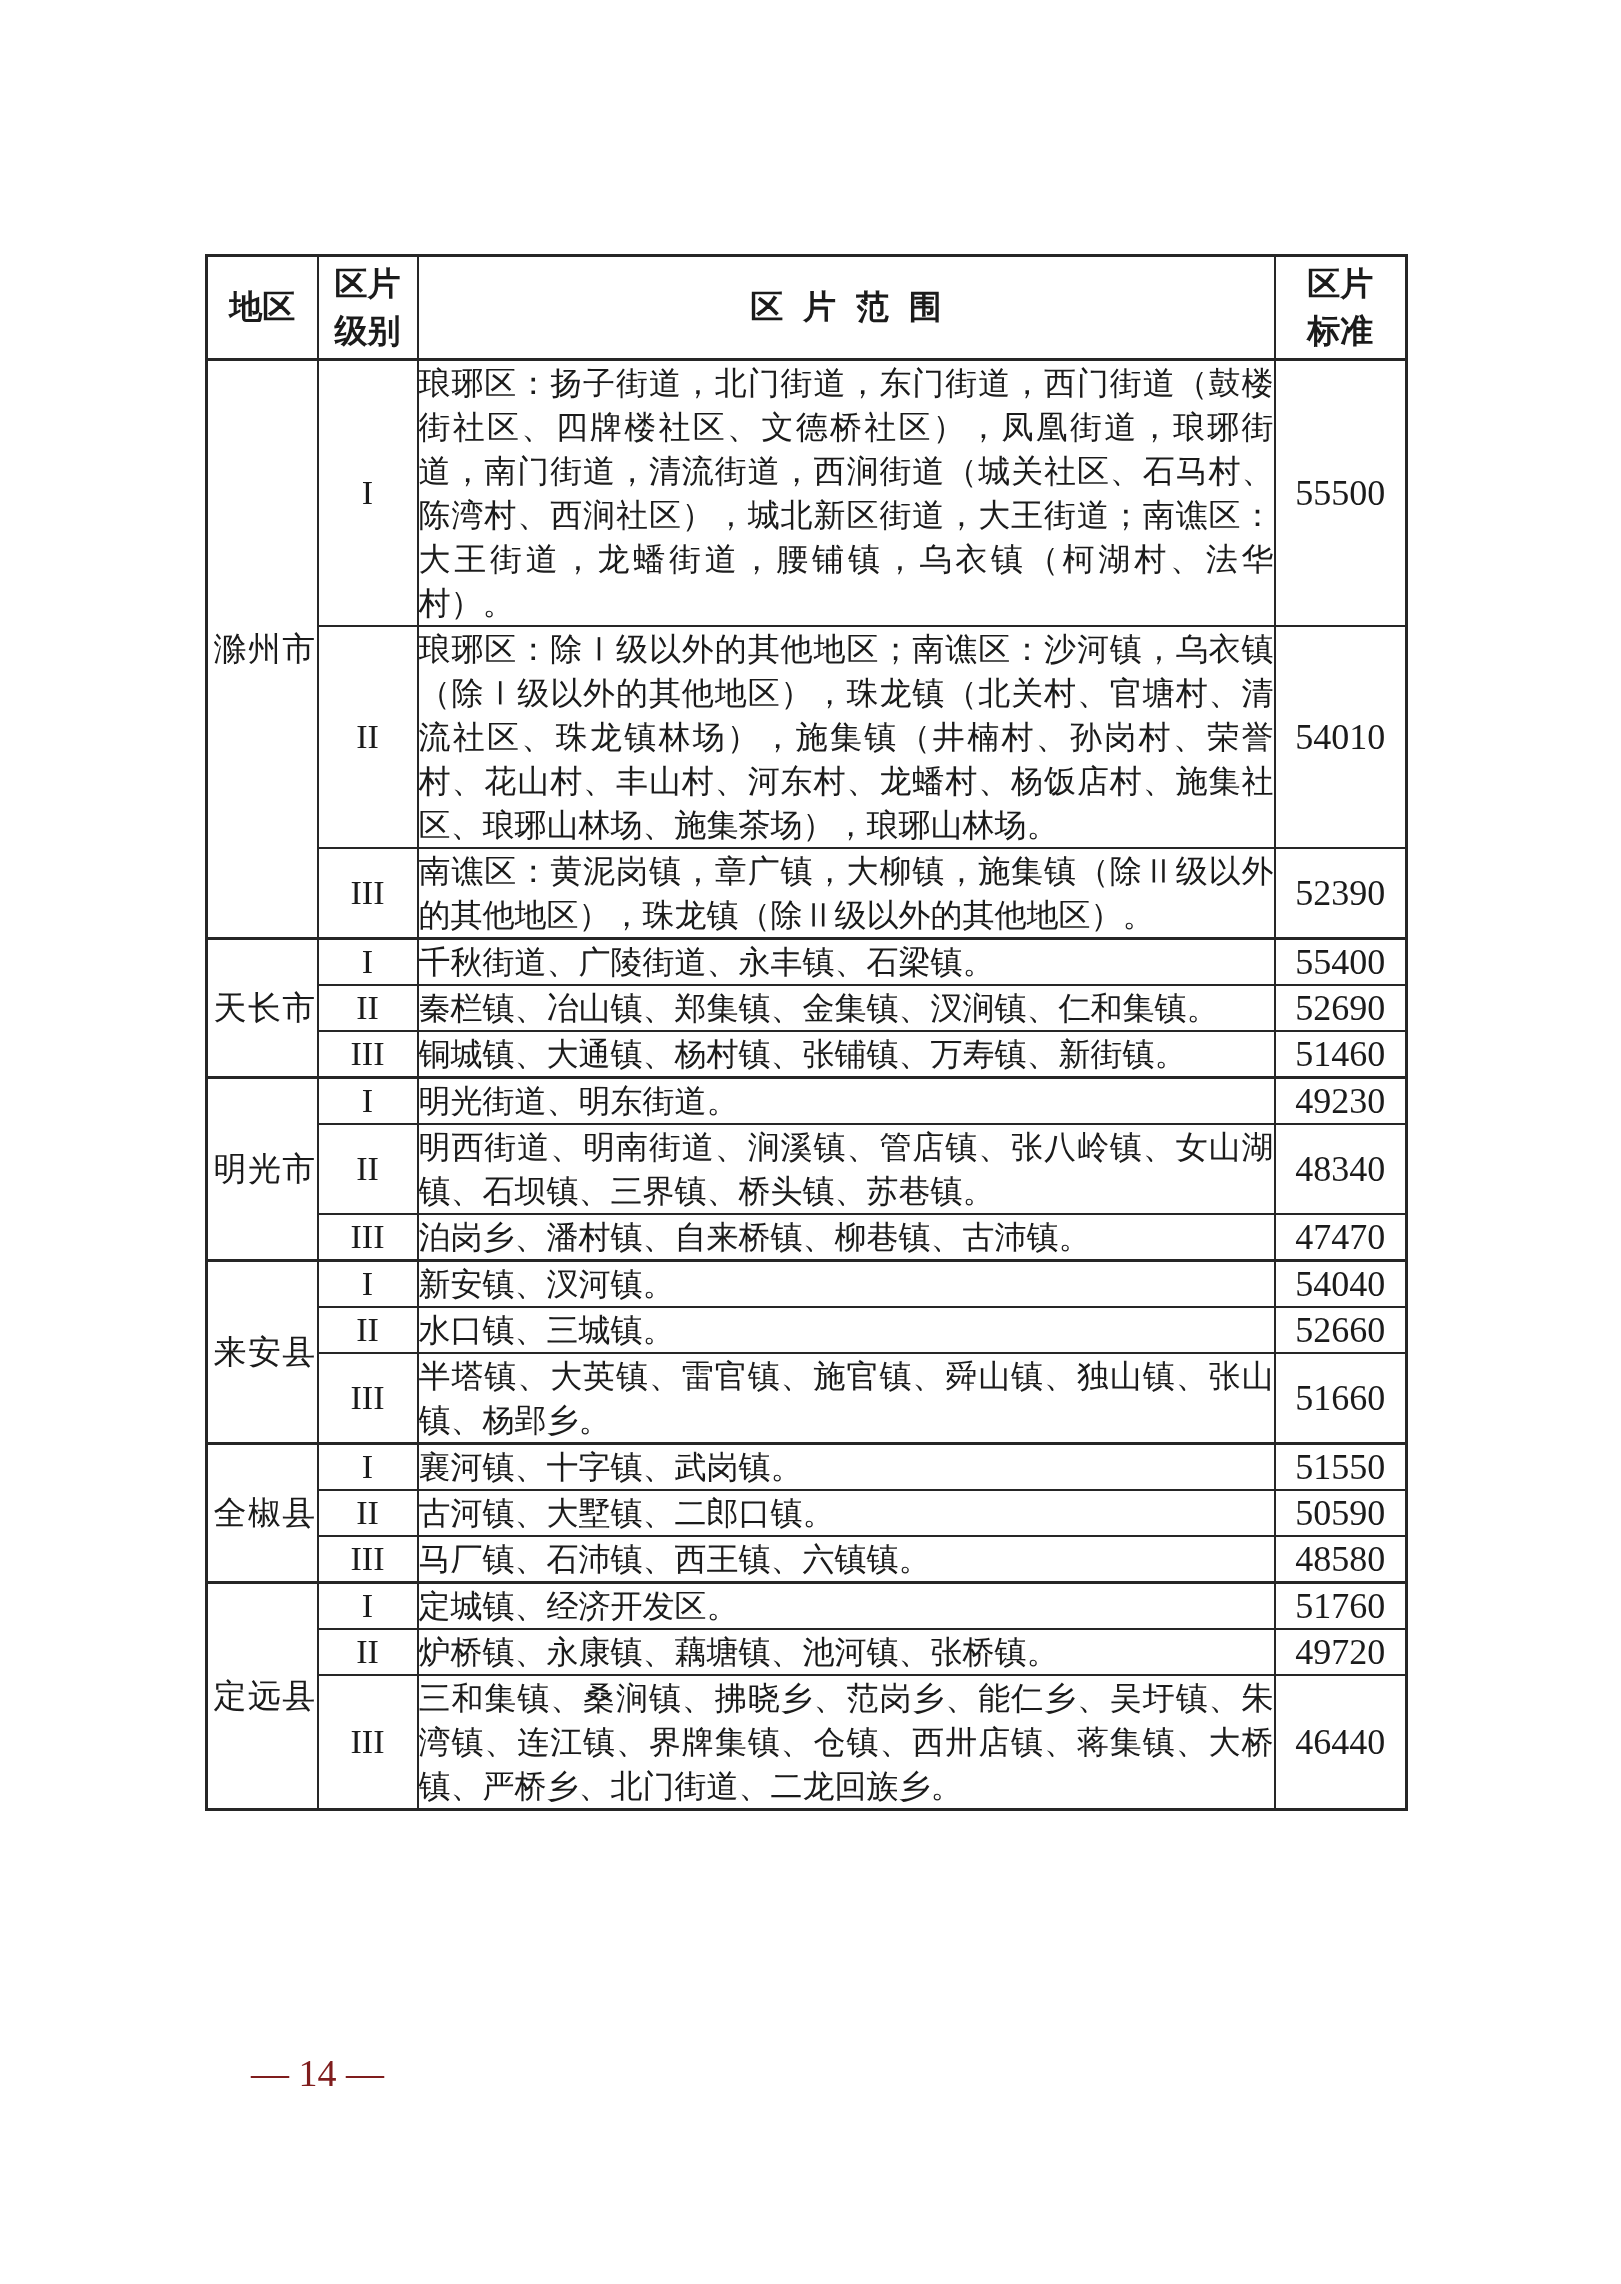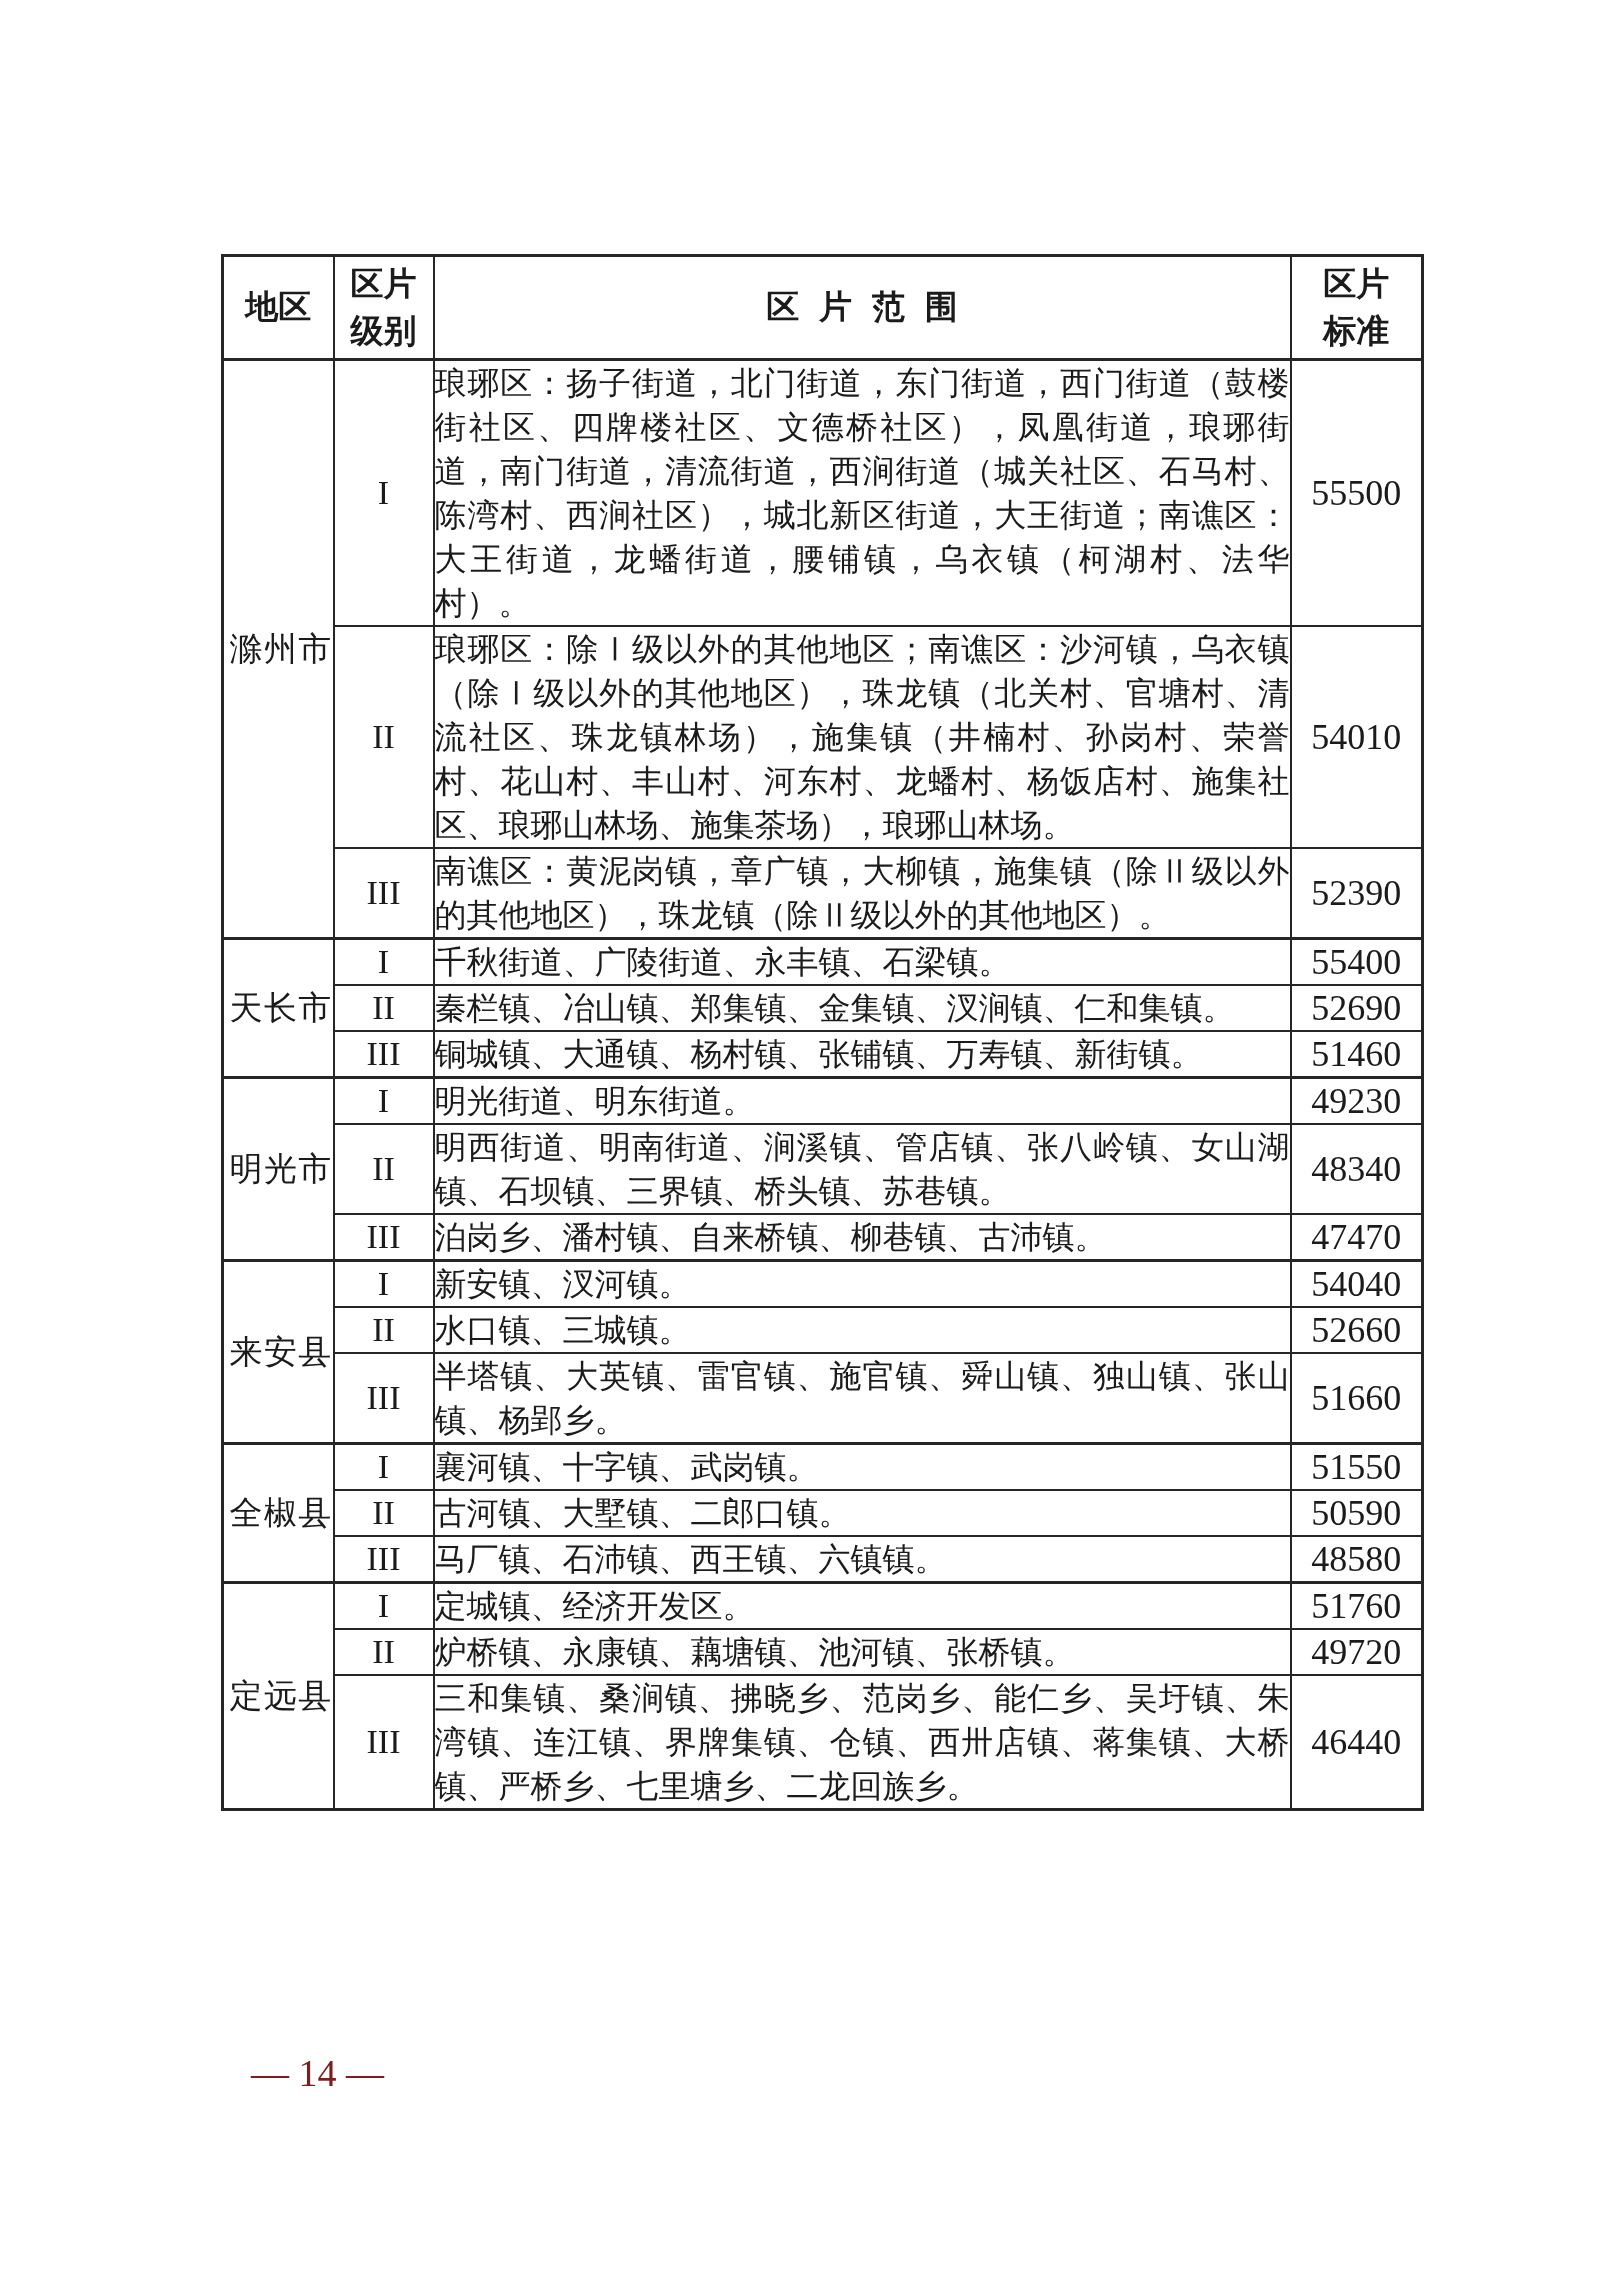--- a/index.html
+++ b/index.html
@@ -9,21 +9,21 @@
   body {
     width: 1622px; height: 2284px;
     background: #ffffff;
     color: #1b1b1b;
     font-family: "Liberation Serif", serif;
     position: relative;
     overflow: hidden;
   }
   .doc-table {
     position: absolute;
-    left: 221px; top: 254px;
+    left: 205px; top: 254px;
     width: 1199px;
     border-collapse: collapse;
     table-layout: fixed;
     border: 3.3px solid #262626;
   }
   .doc-table th, .doc-table td {
     border: 2px solid #262626;
     padding: 0;
   }
   thead th {
@@ -182,20 +182,20 @@
         <td class="range-cell">定城镇、经济开发区。</td>
         <td class="std-cell">51760</td>
       </tr>
       <tr>
         <td class="level-cell">II</td>
         <td class="range-cell">炉桥镇、永康镇、藕塘镇、池河镇、张桥镇。</td>
         <td class="std-cell">49720</td>
       </tr>
       <tr>
         <td class="level-cell">III</td>
-        <td class="range-cell">三和集镇、桑涧镇、拂晓乡、范岗乡、能仁乡、吴圩镇、朱湾镇、连江镇、界牌集镇、仓镇、西卅店镇、蒋集镇、大桥镇、严桥乡、七里塘乡、二龙回族乡。</td>
+        <td class="range-cell">三和集镇、桑涧镇、拂晓乡、范岗乡、能仁乡、吴圩镇、朱湾镇、连江镇、界牌集镇、仓镇、西卅店镇、蒋集镇、大桥镇、严桥乡、北门街道、二龙回族乡。</td>
         <td class="std-cell">46440</td>
       </tr>
     </tbody>
 </table>
 
 <div class="page-footer">— 14 —</div>
 
 
 </body></html>

